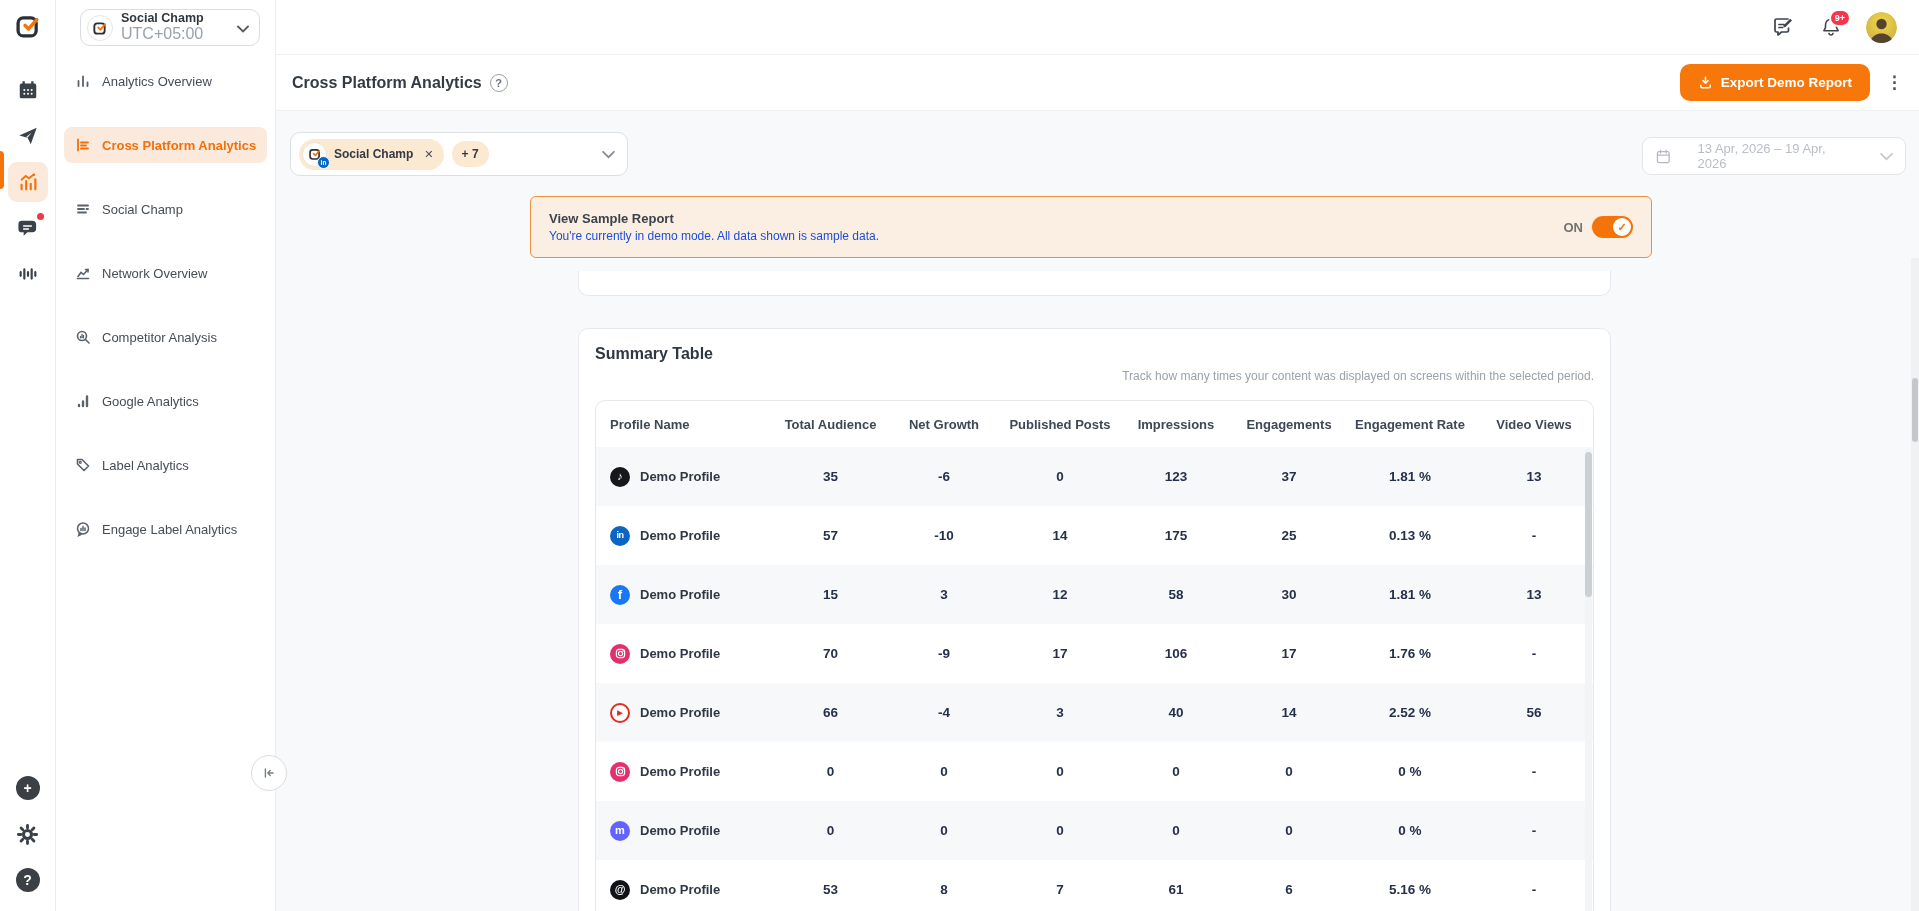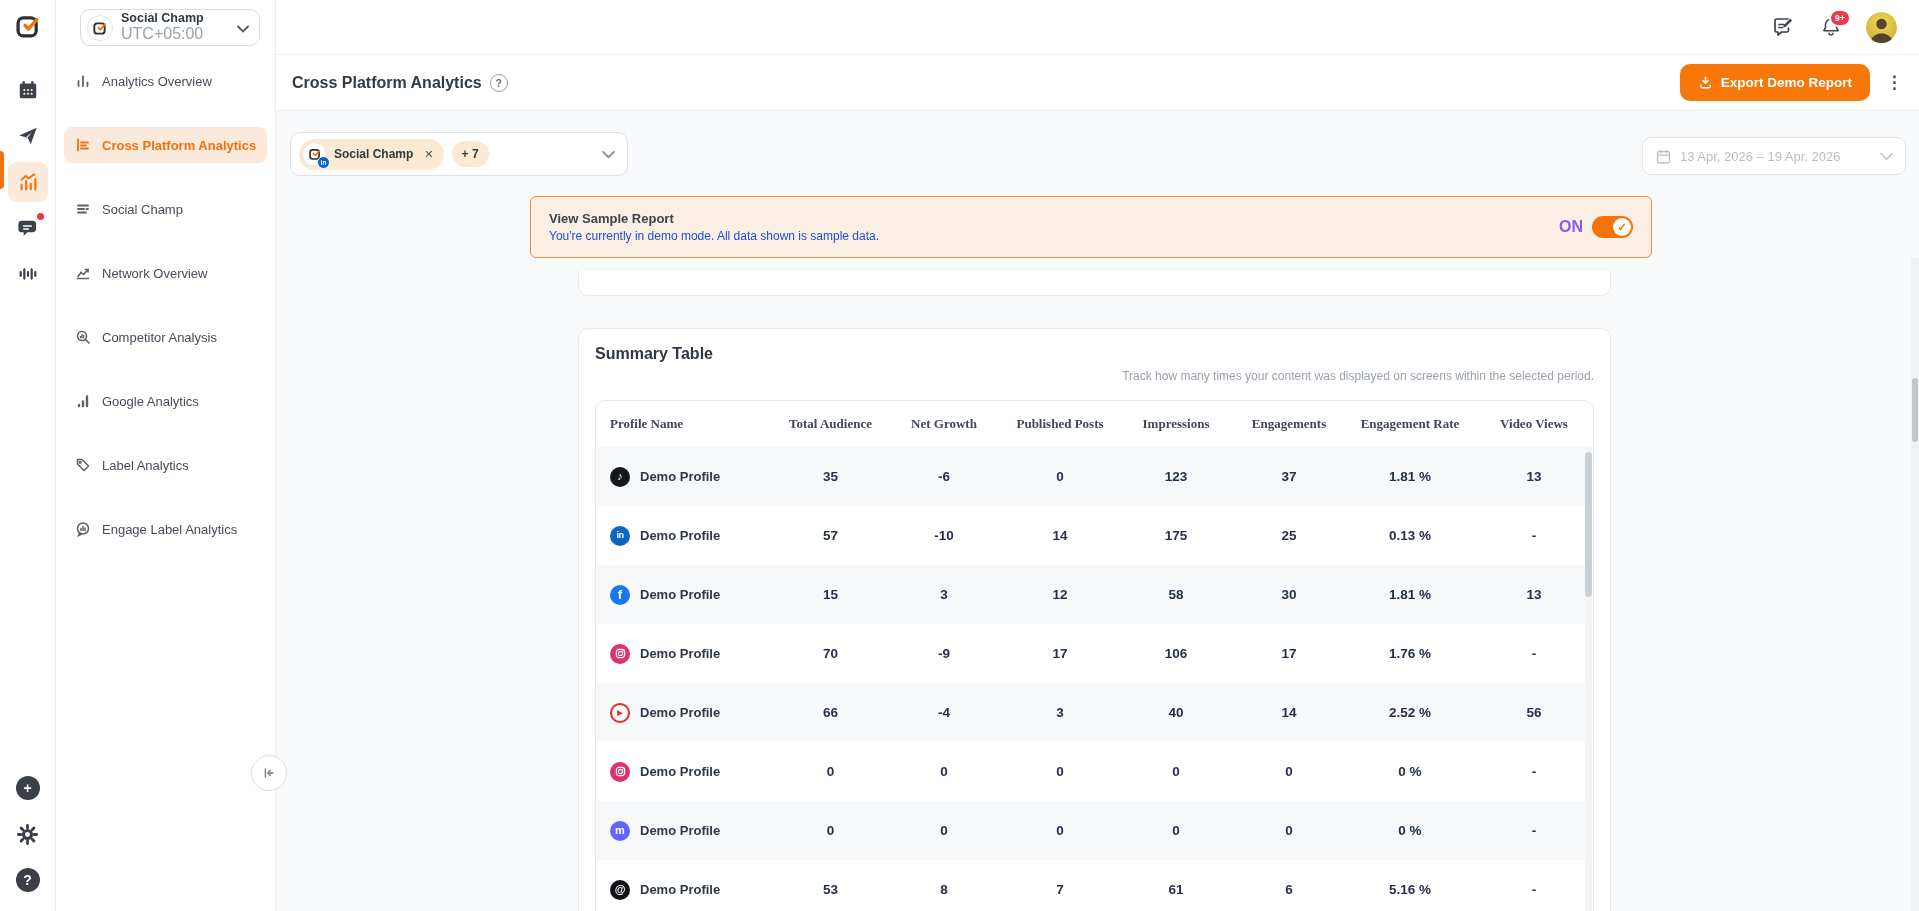--- a/index.html
+++ b/index.html
@@ -51,43 +51,43 @@
   
   .select-box { position:absolute; left:14px; top:21px; width:338px; height:44px; background:#fff; border:1px solid #DCDFE3; border-radius:10px; display:flex; align-items:center; padding:0 12px 0 8px; cursor:pointer; }
   .profile-chip { background:#FBE9D2; border-radius:16px; height:31px; display:flex; align-items:center; padding:0 10px 0 3px; gap:7px; }
   .chip-avatar { width:25px; height:25px; border-radius:50%; background:#fff; border:1px solid #EDE2D2; display:flex; align-items:center; justify-content:center; position:relative; }
   .chip-badge { position:absolute; bottom:-3px; right:-4px; width:13px; height:13px; border-radius:50%; background:#0A66C2; color:#fff; font-size:6.5px; font-weight:bold; display:flex; align-items:center; justify-content:center; border:1px solid #fff; }
   .chip-label { font-size:12px; font-weight:bold; color:#333A43; }
   .chip-close { font-size:11px; color:#4A5059; cursor:pointer; padding-left:4px; }
   .more-chip { background:#FBE9D2; border-radius:14px; height:26px; margin-left:8px; padding:0 10px; font-size:12px; font-weight:bold; color:#333A43; display:flex; align-items:center; }
   .select-chevron { margin-left:auto; color:#858C95; display:flex; }
 
-  .date-box { position:absolute; right:13px; top:26px; width:264px; height:38px; background:#fff; border:1px solid #E3E5E9; border-radius:9px; display:flex; align-items:center; gap:8px; padding:0 12px; cursor:pointer; }
+  .date-box { position:absolute; right:13px; top:26px; width:264px; height:38px; background:#fff; border:1px solid #E3E5E9; border-radius:9px; display:flex; align-items:center; gap:26px; padding:0 12px; cursor:pointer; }
   .date-text { font-size:13px; color:#B9BEC6; }
   .date-chevron { margin-left:auto; color:#C4C9D0; display:flex; }
 
   
   .banner { position:absolute; left:254px; top:85px; width:1122px; height:62px; background:#FBEFE3; border:1px solid #E8913F; border-radius:6px; display:flex; align-items:center; padding:0 18px; }
   .banner-title { font-size:13px; font-weight:bold; color:#3C434C; }
   .banner-msg { font-size:12px; color:#1d4ed8; margin-top:3px; }
   .banner-right { margin-left:auto; display:flex; align-items:center; gap:9px; }
-  .toggle-label { font-size:16px; font-weight:bold; color:#8b5cf6; }
+  .toggle-label { font-size:13px; font-weight:bold; color:#737373; }
   .toggle { width:41px; height:22px; border-radius:12px; background:#F4740B; position:relative; cursor:pointer; }
   .toggle-knob { position:absolute; right:2px; top:2px; width:18px; height:18px; border-radius:50%; background:#fff; color:#F4740B; font-size:11px; font-weight:bold; display:flex; align-items:center; justify-content:center; }
 
   
   .partial-card { position:absolute; left:302px; top:160px; width:1033px; height:25px; background:#fff; border:1px solid #E7E9EC; border-top:none; border-radius:0 0 10px 10px; }
   .summary-card { position:absolute; left:302px; top:217px; width:1033px; height:720px; background:#fff; border:1px solid #E7E9EC; border-radius:10px; padding:16px; }
   .card-title { font-size:16px; font-weight:bold; color:#2F3742; }
   .card-sub { font-size:12px; color:#9AA2AC; margin-top:6px;text-align:right; }
 
   .table-wrap { margin-top:17px; border:1px solid #E6E8EC; border-radius:10px; position:relative; overflow:hidden; }
   .tgrid { display:grid; grid-template-columns:178px 113px 114px 118px 114px 112px 130px 1fr; align-items:center; }
   .thead { height:46px; }
-  .th { font-size:13px; font-weight:bold; color:#3F4856; text-align:center;font-family:Liberation Serif, serif; }
+  .th { font-size:13px; font-weight:bold; color:#3F4856; text-align:center; }
   .th:first-child { text-align:left; padding-left:14px; }
   .trow { height:59px; }
   .trow:nth-child(odd) { background:#F7F8FA; }
   .cell { font-size:13.5px; font-weight:bold; color:#25304A; text-align:center; }
   .pcell { display:flex; align-items:center; gap:10px; padding-left:14px; }
   .pname { font-size:13px; font-weight:bold; color:#2F3844; }
   .picon { width:20px; height:20px; border-radius:50%; display:flex; align-items:center; justify-content:center; color:#fff; font-weight:bold; flex:none; line-height:1; }
   .picon.tiktok   { background:#14171C; font-size:11px; }
   .picon.linkedin { background:#0A66C2; font-size:9px; letter-spacing:-.5px; }
   .picon.facebook { background:#1877F2; font-size:13px; }

